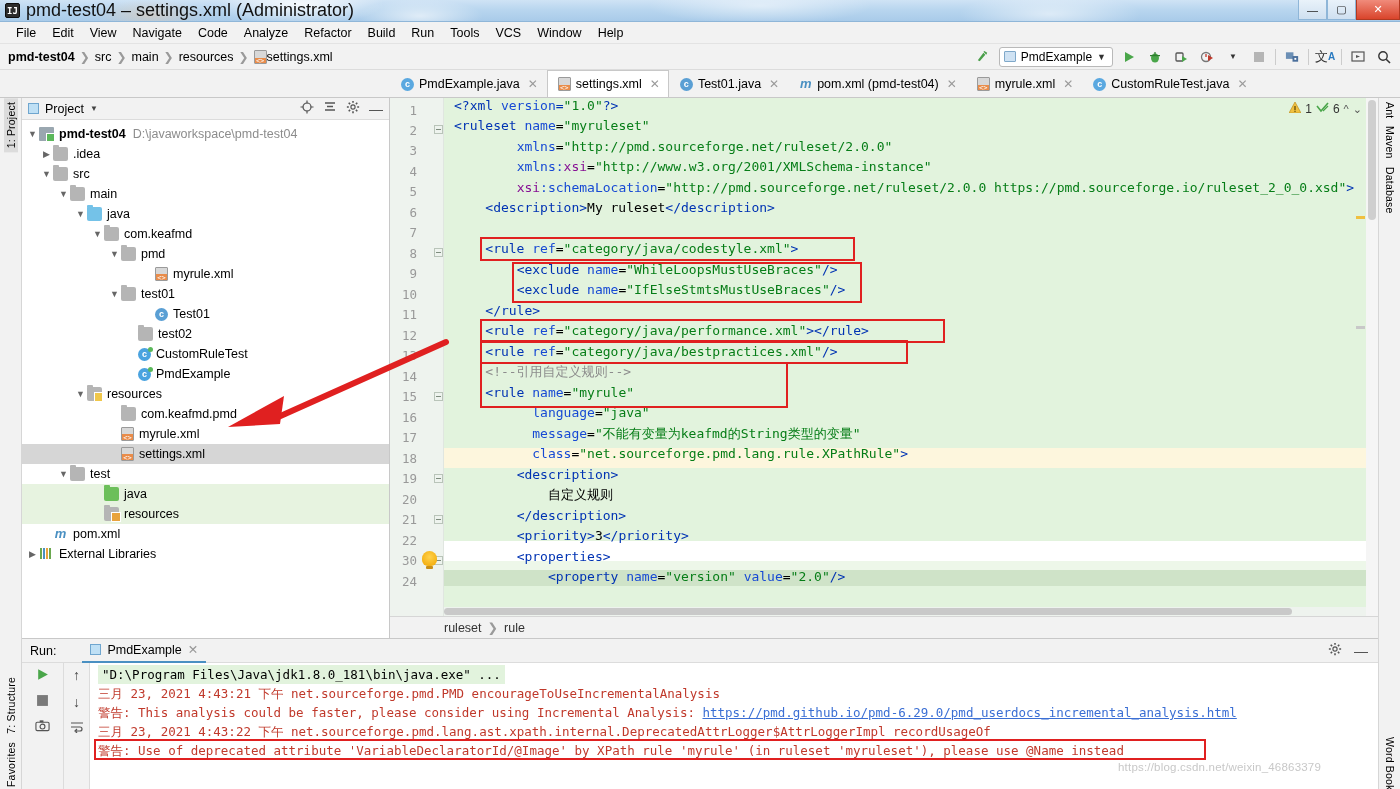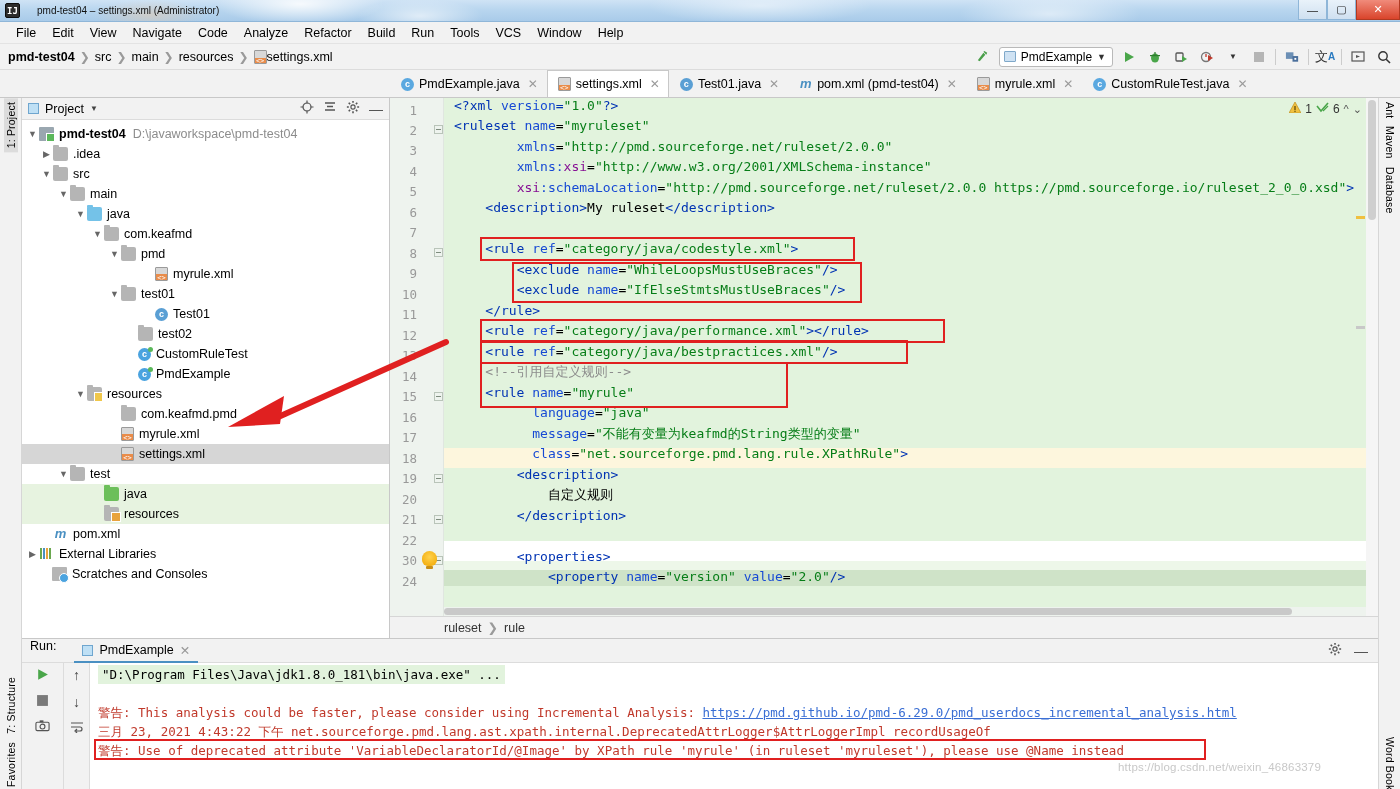--- a/index.html
+++ b/index.html
@@ -29,21 +29,21 @@
       radial-gradient(ellipse 80px 22px at 150px 15px, rgba(240,200,160,.45), rgba(255,255,255,0) 70%);
     pointer-events:none;
   }
   #app-icon{
     width:15px;height:15px;margin:0 6px 0 5px;border-radius:2px;
     background:#2b2b2b;color:#fff;font-size:9px;font-weight:bold;
     display:flex;align-items:center;justify-content:center;
     position:relative;z-index:2; border:1px solid #0d0d0d;
     font-family:"DejaVu Sans Mono",monospace;
   }
-  #win-title{ font-size:10px; color:#111; position:relative; z-index:2;margin-left:11px; }
+  #win-title{ font-size:18px; color:#111; position:relative; z-index:2; }
   #win-buttons{ margin-left:auto; display:flex; height:100%; position:relative; z-index:2;}
   .wbtn{
     width:29px; height:20px; margin-top:0; display:flex; align-items:center; justify-content:center;
     background:linear-gradient(180deg,#e9f2fa,#cfe0f0); border:1px solid #8fb6d8;
     border-top:none; font-size:11px; color:#222;
   }
   .wbtn.close{ background:linear-gradient(180deg,#f08b7b,#d9442b); color:#fff; border-color:#b03a22; width:44px;}
 
   
   #menubar{
@@ -182,21 +182,21 @@
     font-size:12px; color:#333; z-index:5;
   }
   #edcrumb{
     height:22px; background:#f2f2f2; border-top:1px solid #d6d6d6; display:flex; align-items:center;
     padding-left:54px; font-size:12.5px; color:#333; gap:6px;
   }
   #edcrumb .sep{color:#9a9a9a;}
 
   
   #runpanel{ flex:1; display:flex; flex-direction:column; background:#fff; border-top:1px solid #c8c8c8; min-height:0;}
-  #runhead{ height:24px; display:flex; background:#f2f2f2; border-bottom:1px solid #dcdcdc; padding-left:8px; gap:8px;}
+  #runhead{ height:24px; display:flex; align-items:center; background:#f2f2f2; border-bottom:1px solid #dcdcdc; padding-left:8px; gap:16px;}
   #runhead .lbl{ font-size:12.5px; margin-right:10px;}
   .runtab{ display:flex;align-items:center;gap:6px;height:24px;padding:0 8px;border-bottom:2px solid #4a90c2;font-size:12.5px;}
   .runtab .ico{ width:11px;height:11px;background:#bfe0f5;border:1px solid #6fa6cf;}
   .runtab .x{color:#9a9a9a;}
   #runhead .right{margin-left:auto;display:flex;gap:12px;align-items:center;padding-right:10px;color:#555;}
   #runbody{ flex:1; display:flex; min-height:0;}
   #runrail{ width:42px; background:#f2f2f2; border-right:1px solid #dcdcdc; display:flex;flex-direction:column;align-items:center;padding-top:4px;gap:9px;}
   #runrail2{ width:26px; background:#f2f2f2; border-right:1px solid #dcdcdc; display:flex;flex-direction:column;align-items:center;padding-top:4px;gap:11px;}
   #console{ flex:1; position:relative; overflow:hidden; background:#fff;}
   .coline{ position:absolute; left:8px; white-space:pre; font-size:12.5px; line-height:19px;
@@ -506,25 +506,20 @@
           <div class="trow" style="padding-left:18px">
             <span class="arrow none">▶</span>
             <span class="ticon mvn">m</span>
             <span class="tlabel">pom.xml</span>
           </div>
           <div class="trow" style="padding-left:4px">
             <span class="arrow">▶</span>
             <span class="ticon libs"></span>
             <span class="tlabel">External Libraries</span>
           </div>
-          <div class="trow" style="padding-left:17px">
-            <span class="arrow none">▶</span>
-            <span class="ticon scr"></span>
-            <span class="tlabel">Scratches and Consoles</span>
-          </div>
         </div>
       </div>
 
       <div id="editor">
         <div id="edtop">
           <div id="gutter">
             <div class="lnum" style="top:5px">1</div>
             <div class="lnum" style="top:25px">2</div>
             <div class="lnum" style="top:45px">3</div>
             <div class="lnum" style="top:66px">4</div>
@@ -589,20 +584,21 @@
             <div class="cline" style="top:223px">    <span class="tk-tag">&lt;rule </span><span class="tk-attr">ref</span><span class="tk-txt">=</span><span class="tk-val">"category/java/performance.xml"</span><span class="tk-tag">&gt;&lt;/rule&gt;</span></div>
             <div class="cline" style="top:244px">    <span class="tk-tag">&lt;rule </span><span class="tk-attr">ref</span><span class="tk-txt">=</span><span class="tk-val">"category/java/bestpractices.xml"</span><span class="tk-tag">/&gt;</span></div>
             <div class="cline" style="top:264px">    <span class="tk-com">&lt;!--引用自定义规则--&gt;</span></div>
             <div class="cline" style="top:285px">    <span class="tk-tag">&lt;rule </span><span class="tk-attr">name</span><span class="tk-txt">=</span><span class="tk-val">"myrule"</span></div>
             <div class="cline" style="top:305px">          <span class="tk-attr">language</span><span class="tk-txt">=</span><span class="tk-val">"java"</span></div>
             <div class="cline" style="top:326px">          <span class="tk-attr">message</span><span class="tk-txt">=</span><span class="tk-val">"不能有变量为keafmd的String类型的变量"</span></div>
             <div class="cline" style="top:346px">          <span class="tk-attr">class</span><span class="tk-txt">=</span><span class="tk-val">"net.sourceforge.pmd.lang.rule.XPathRule"</span><span class="tk-tag">&gt;</span></div>
             <div class="cline" style="top:367px">        <span class="tk-tag">&lt;description&gt;</span></div>
             <div class="cline" style="top:387px">            <span class="tk-txt">自定义规则</span></div>
             <div class="cline" style="top:408px">        <span class="tk-tag">&lt;/description&gt;</span></div>
+            <div class="cline" style="top:428px">        <span class="tk-tag">&lt;priority&gt;</span><span class="tk-txt">3</span><span class="tk-tag">&lt;/priority&gt;</span></div>
             <div class="cline" style="top:449px">        <span class="tk-tag">&lt;properties&gt;</span></div>
             <div class="cline" style="top:469px">            <span class="tk-tag">&lt;property </span><span class="tk-attr">name</span><span class="tk-txt">=</span><span class="tk-val">"version"</span> <span class="tk-attr">value</span><span class="tk-txt">=</span><span class="tk-val">"2.0"</span><span class="tk-tag">/&gt;</span></div>
 
             <div class="redbox" style="left:36px;top:139px;width:375px;height:24px;"></div>
             <div class="redbox" style="left:68px;top:164px;width:350px;height:41px;"></div>
             <div class="redbox" style="left:36px;top:221px;width:465px;height:24px;"></div>
             <div class="redbox" style="left:36px;top:242px;width:428px;height:24px;"></div>
             <div class="redbox" style="left:36px;top:264px;width:308px;height:46px;"></div>
 
             <div id="edmarks">
@@ -691,20 +687,21 @@
           <span style="font-size:14px;color:#444;">↑</span>
           <span style="font-size:14px;color:#444;">↓</span>
           <span>
             <svg width="14" height="12" viewBox="0 0 14 12">
                 <path d="M1 2h12M1 6h9a2 2 0 110 4H6M7 8l-2 2 2 2" stroke="#555" stroke-width="1.2" fill="none"></path>
               </svg>
           </span>
         </div>
         <div id="console">
           <div class="coline co-cmd" style="top:2px;padding:0 4px;">"D:\Program Files\Java\jdk1.8.0_181\bin\java.exe" ...</div>
+          <div class="coline co-err" style="top:21px">三月 23, 2021 4:43:21 下午 net.sourceforge.pmd.PMD encourageToUseIncrementalAnalysis</div>
           <div class="coline co-err" style="top:40px"><span>警告: This analysis could be faster, please consider using Incremental Analysis: </span><span class="co-link">https://pmd.github.io/pmd-6.29.0/pmd_userdocs_incremental_analysis.html</span></div>
           <div class="coline co-err" style="top:59px">三月 23, 2021 4:43:22 下午 net.sourceforge.pmd.lang.ast.xpath.internal.DeprecatedAttrLogger$AttrLoggerImpl recordUsageOf</div>
           <div class="coline co-err" style="top:78px">警告: Use of deprecated attribute 'VariableDeclaratorId/@Image' by XPath rule 'myrule' (in ruleset 'myruleset'), please use @Name instead</div>
           <div class="redbox" style="left:4px;top:76px;width:1112px;height:21px;"></div>
         </div>
       </div>
     </div>
   </div>
 
   <div id="rightrail">

